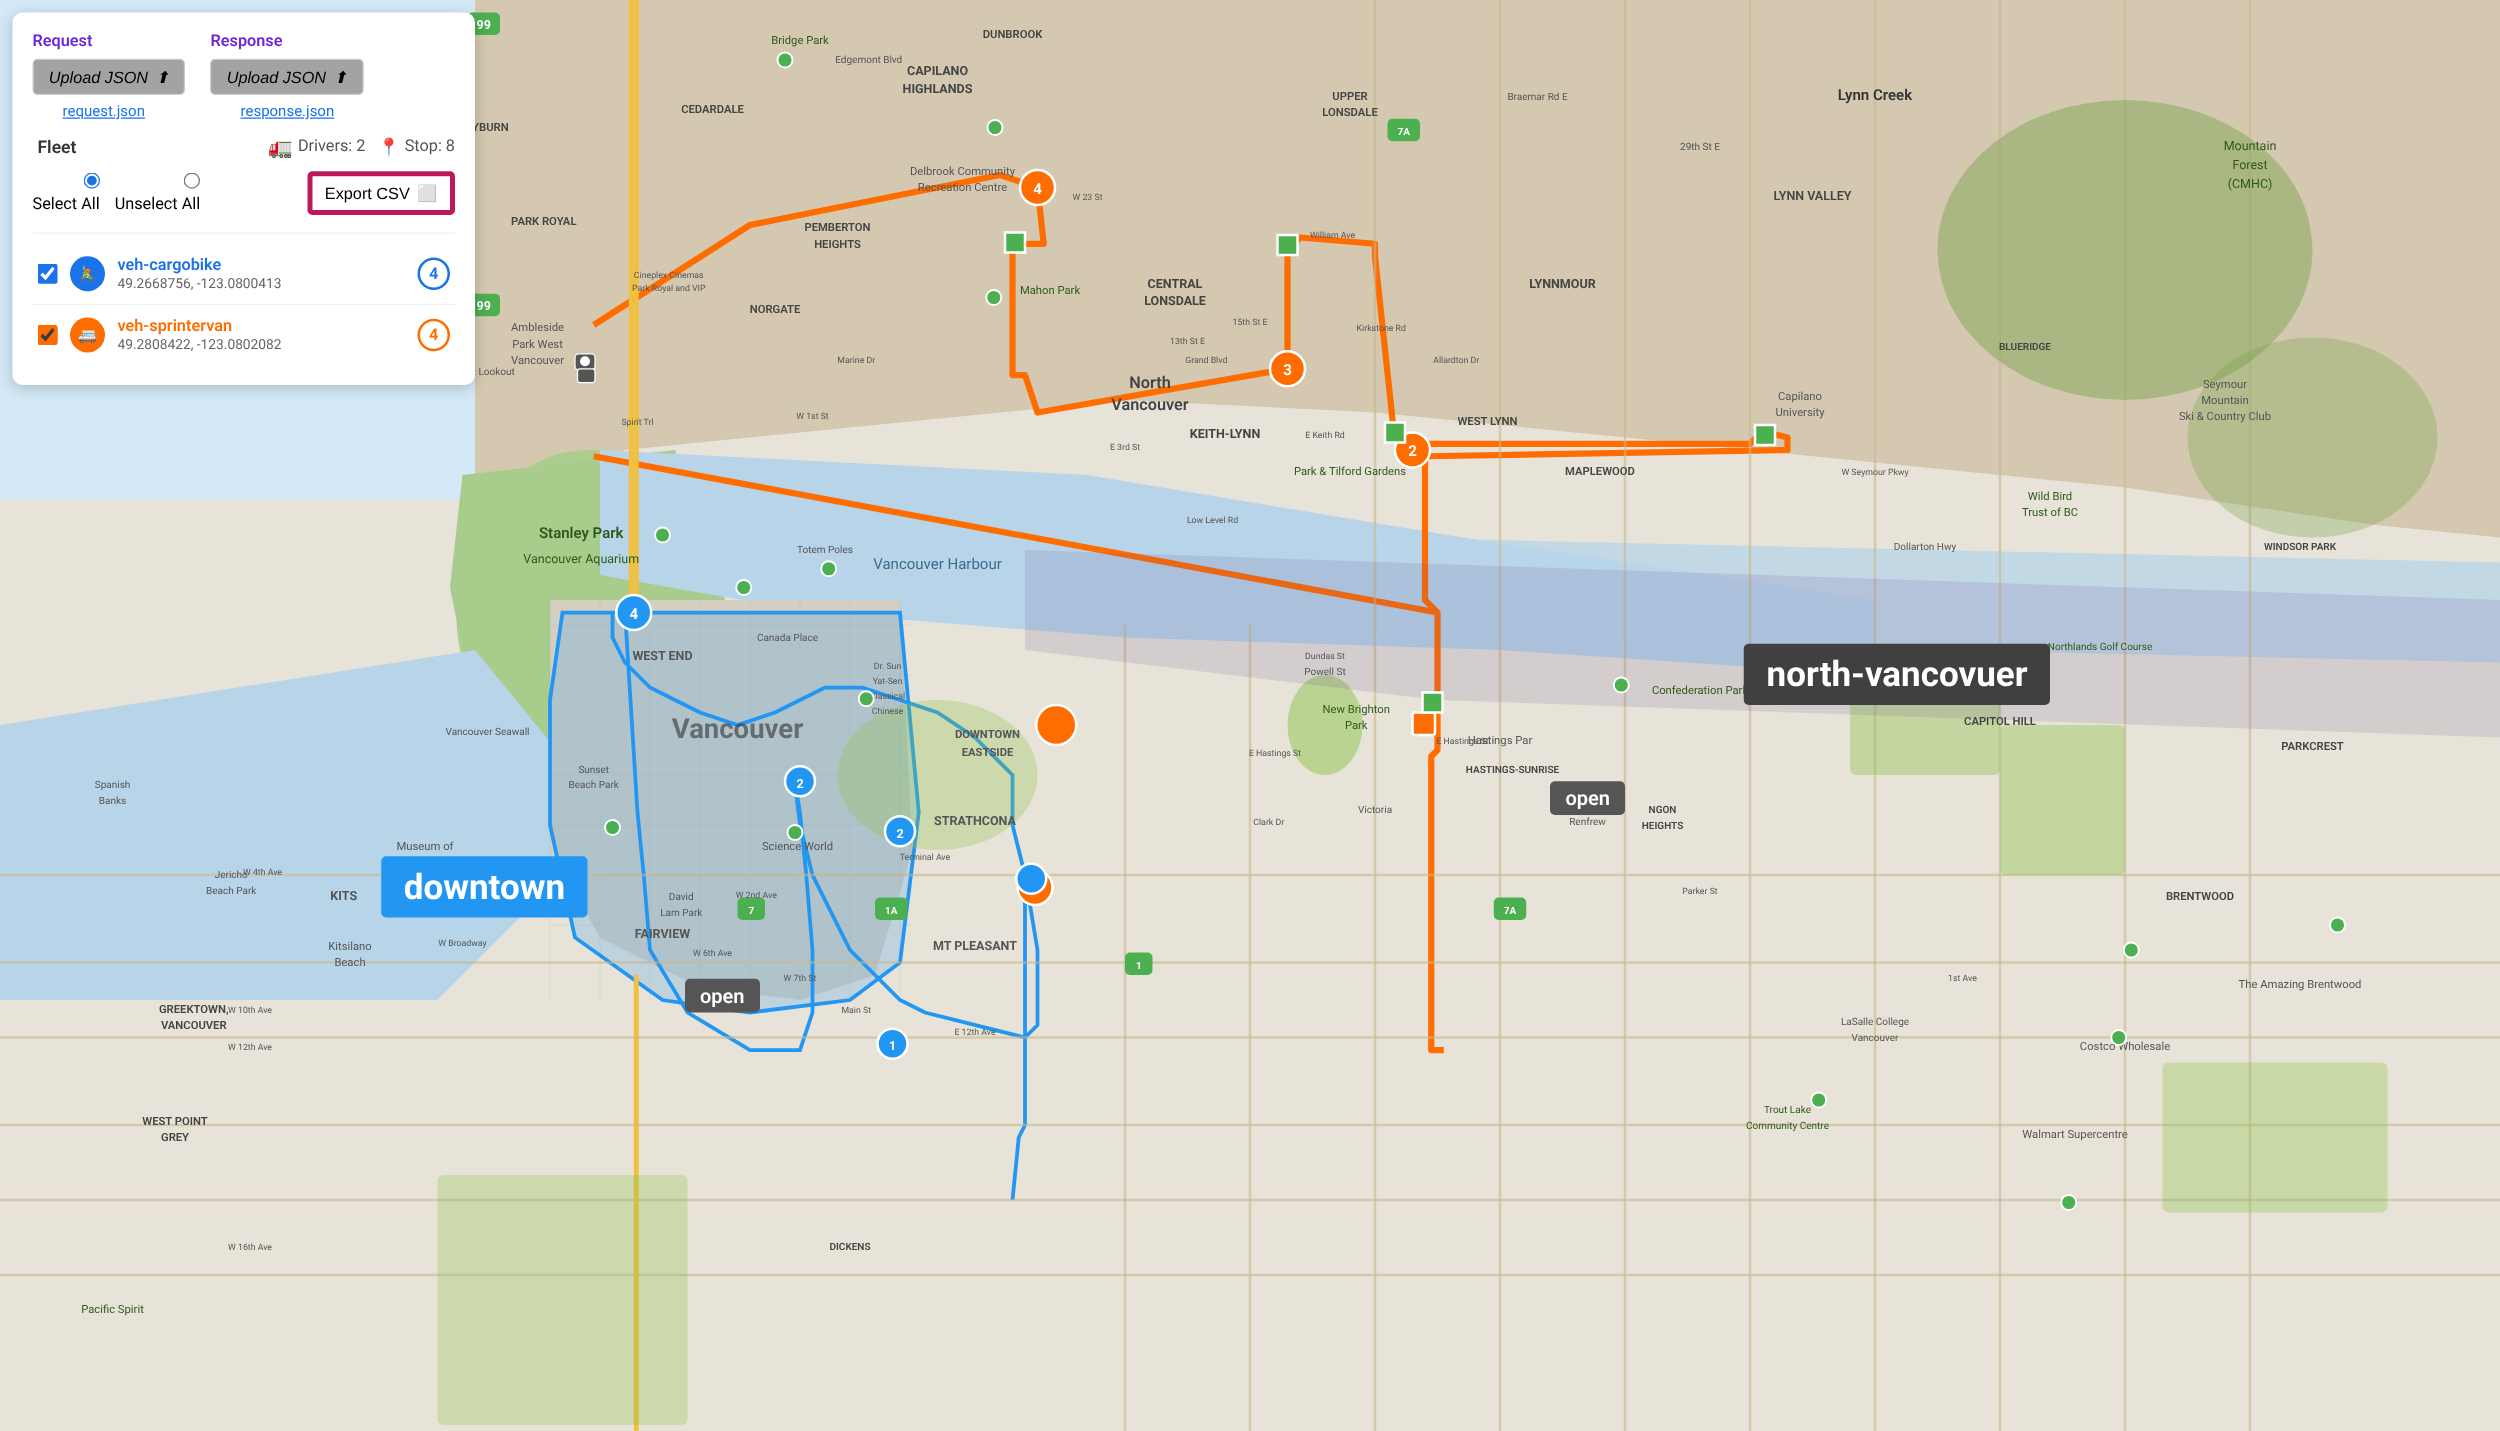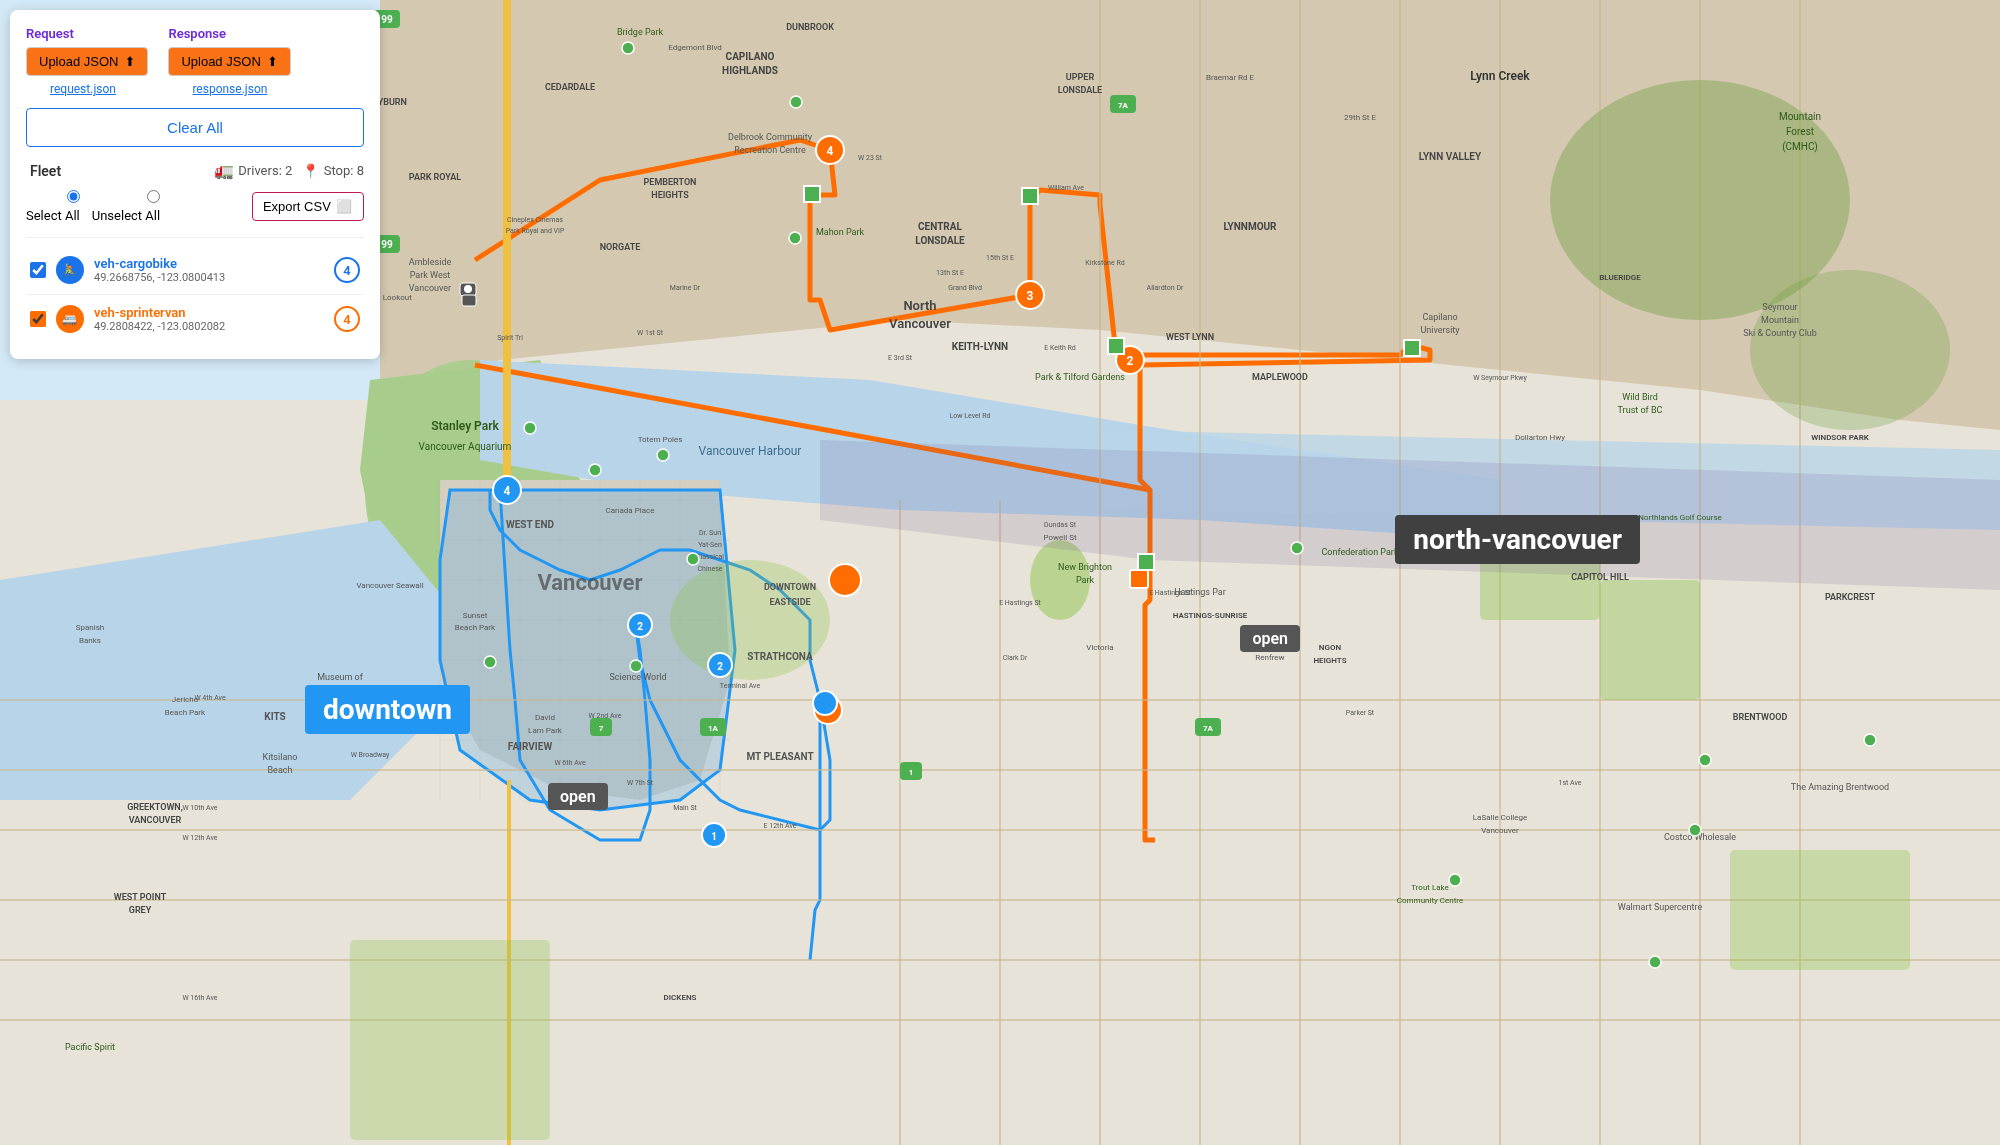--- a/index.html
+++ b/index.html
@@ -52,23 +52,24 @@
     }
 
     .upload-btn {
       display: flex;
       align-items: center;
       gap: 6px;
       border: 1px solid #ccc;
       border-radius: 4px;
       padding: 6px 12px;
       font-size: 13px;
-      background: #f97316;
+      background: #a3a3a3;
       cursor: pointer;
       white-space: nowrap;
+      font-style: italic;
     }
 
     .file-link {
       font-size: 12px;
       color: #1a73e8;
       text-decoration: underline;
       cursor: pointer;
       padding-left: 24px;
     }
 
@@ -133,21 +134,21 @@
     }
 
     .radio-option input[type=radio] {
       accent-color: #1a73e8;
     }
 
     .export-btn {
       display: flex;
       align-items: flex-start;
       gap: 6px;
-      border: 1px solid #be185d;
+      border: 4px solid #be185d;
       border-radius: 4px;
       padding: 6px 10px;
       font-size: 13px;
       background: white;
       cursor: pointer;
       margin-left: auto;
     }
 
     .divider {
       border: none;
@@ -704,21 +705,20 @@
       <label>Response</label>
       <button class="upload-btn">
         <span>Upload JSON</span>
         <span>⬆</span>
       </button>
       <span class="file-link">response.json</span>
     </div>
   </div>
 
   
-  <button class="clear-all-btn">Clear All</button>
 
   
   <div class="fleet-row">
     <span class="fleet-label">Fleet</span>
     <div class="fleet-drivers">
       <span style="color:#2196F3; font-size:16px;">🚛</span>
       <span>Drivers: 2</span>
     </div>
     <div class="fleet-stop">
       <span style="color:#2196F3; font-size:14px;">📍</span>

